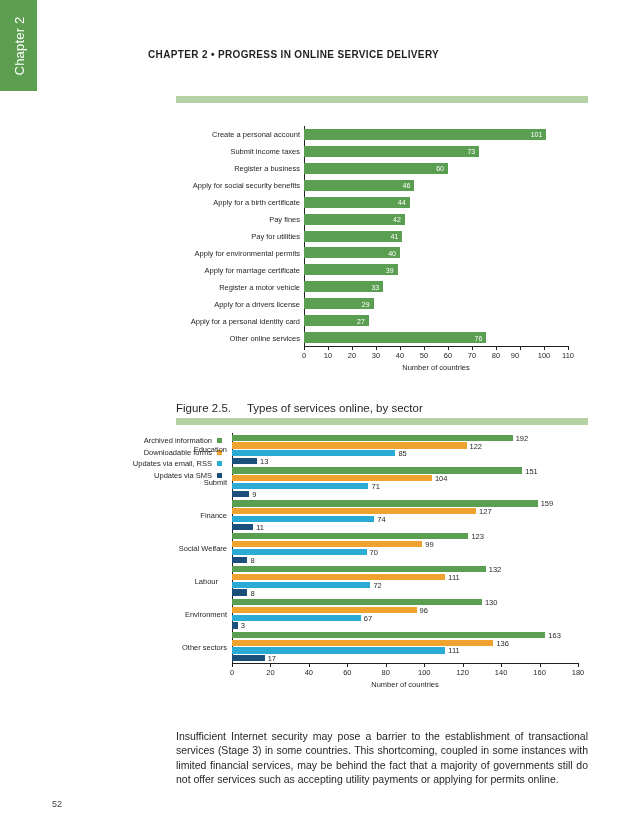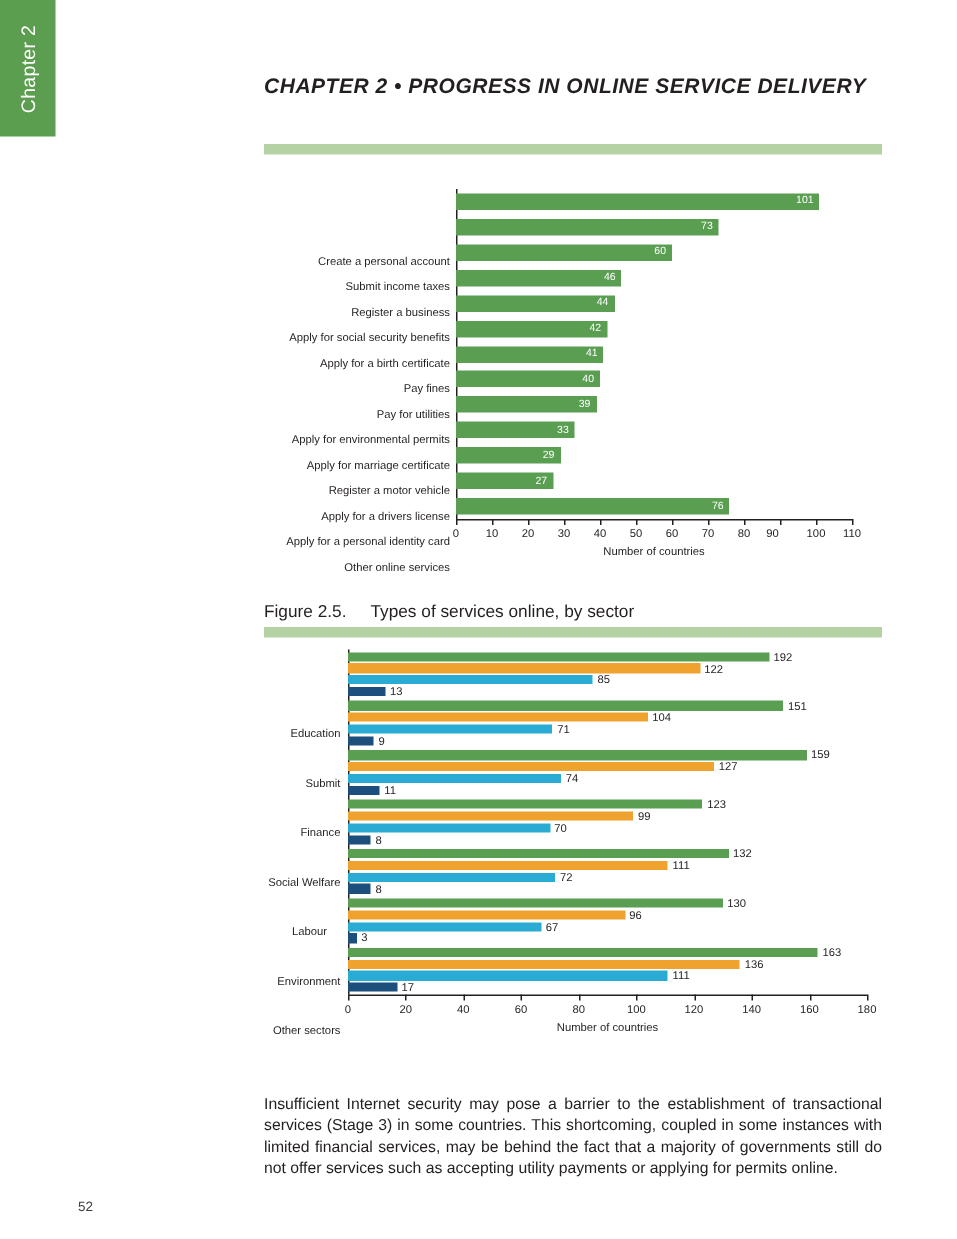--- a/index.html
+++ b/index.html
@@ -33,27 +33,26 @@
     transform-origin: center center;
     white-space: nowrap;
     color: #ffffff;
     font-size: 13px;
     letter-spacing: 0.2px;
   }
 
   
   .running-head {
     position: absolute;
-    left: 176px;
+    left: 148px;
     top: 49px;
-    font-size: 14px;
+    font-size: 10px;
     font-weight: bold;
     letter-spacing: 0.35px;
     color: #231f20;
-    font-style: italic;
   }
 
   
   .page-number {
     position: absolute;
     left: 52px;
     top: 799px;
     font-size: 9px;
     color: #404040;
   }
@@ -108,21 +107,20 @@
     text-align: center;
     white-space: nowrap;
   }
   .cat-label {
     position: absolute;
     font-size: 7.5px;
     color: #231f20;
     text-align: right;
     white-space: nowrap;
     transform: translateY(-50%);
-    margin-top: 40px;
   }
   .bar {
     position: absolute;
   }
   .bar-val-in {
     position: absolute;
     right: 4px;
     top: 50%;
     transform: translateY(-50%);
     font-size: 7px;
@@ -272,20 +270,38 @@
 
 <div class="figure" style="left:176px; top:402px; width:412px;">
   <div class="fig-title">
     <span class="fig-num">Figure 2.5.</span><span>Types of services online, by sector</span>
   </div>
   <div class="fig-rule"></div>
 </div>
 
 <div class="chart" id="chart2" style="position:absolute; left:0px; top:0px; width:638px; height:826px; pointer-events:none;">
     <div class="plot" style="left: 232px; top: 433px; width: 346px; height: 230px;"></div>
+    <div class="legend" style="left: 62px; top: 435px; width: 160px; height: 50px;">
+      <div class="legend-row" style="top: 0px;">
+        <span class="legend-text">Archived information</span>
+        <span class="legend-swatch" style="background: rgb(90, 158, 82);"></span>
+      </div>
+      <div class="legend-row" style="top: 11.5px;">
+        <span class="legend-text">Downloadable forms</span>
+        <span class="legend-swatch" style="background: rgb(240, 162, 46);"></span>
+      </div>
+      <div class="legend-row" style="top: 23px;">
+        <span class="legend-text">Updates via email, RSS</span>
+        <span class="legend-swatch" style="background: rgb(41, 171, 212);"></span>
+      </div>
+      <div class="legend-row" style="top: 34.5px;">
+        <span class="legend-text">Updates via SMS</span>
+        <span class="legend-swatch" style="background: rgb(28, 79, 124);"></span>
+      </div>
+    </div>
     <div class="cat-label" style="right: 411px; top: 449.429px;">Education</div>
     <div class="bar" style="left: 232px; top: 434.629px; width: 280.644px; height: 6.2px; background: rgb(90, 158, 82);"></div>
     <div class="bar-val-out" style="left: 515.644px; top: 437.729px;">192</div>
     <div class="bar" style="left: 232px; top: 442.429px; width: 234.511px; height: 6.2px; background: rgb(240, 162, 46);"></div>
     <div class="bar-val-out" style="left: 469.511px; top: 445.529px;">122</div>
     <div class="bar" style="left: 232px; top: 450.229px; width: 163.389px; height: 6.2px; background: rgb(41, 171, 212);"></div>
     <div class="bar-val-out" style="left: 398.389px; top: 453.329px;">85</div>
     <div class="bar" style="left: 232px; top: 458.029px; width: 24.9889px; height: 6.2px; background: rgb(28, 79, 124);"></div>
     <div class="bar-val-out" style="left: 259.989px; top: 461.129px;">13</div>
     <div class="cat-label" style="right: 411px; top: 482.286px;">Submit</div>

